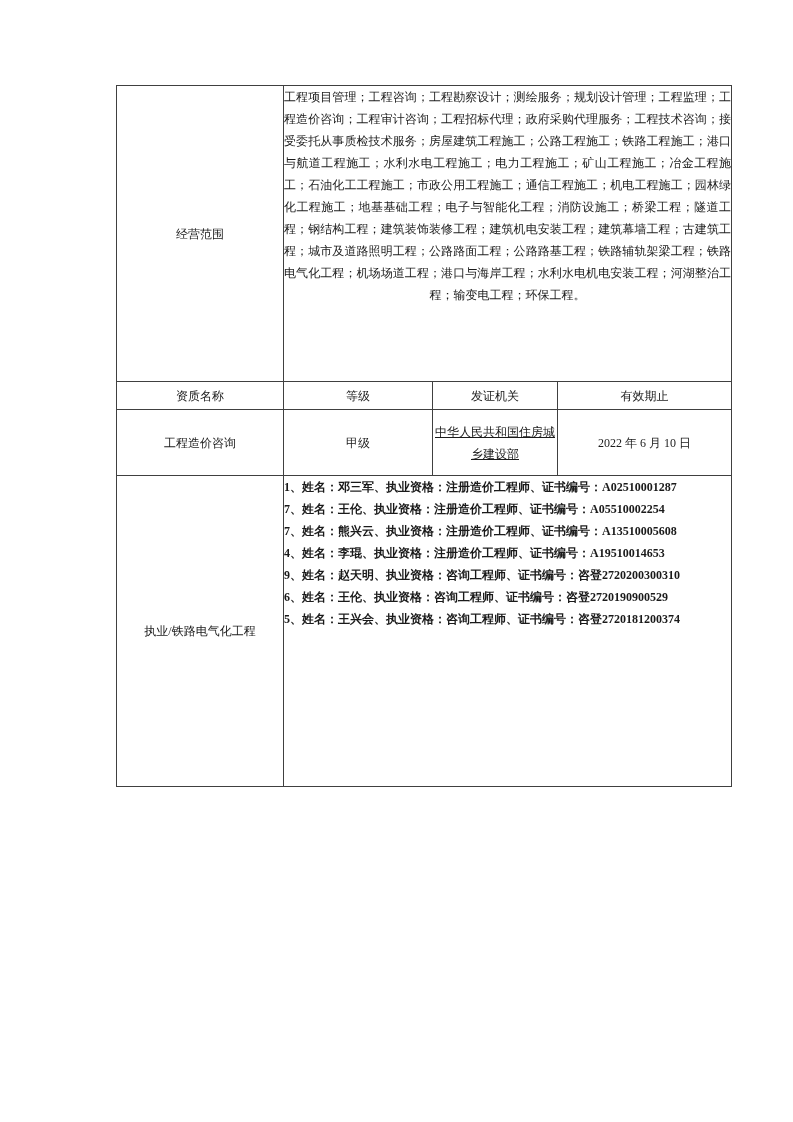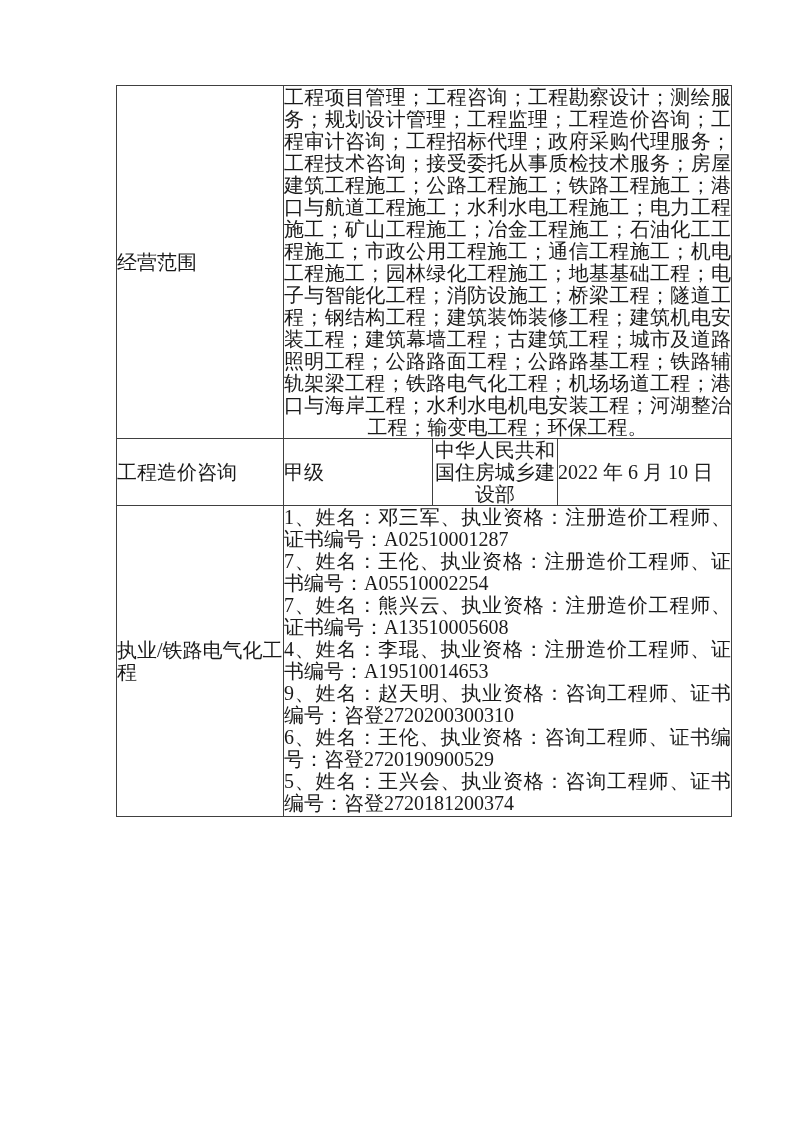--- a/index.html
+++ b/index.html
@@ -21,44 +21,47 @@
     left: 116px;
     top: 85px;
     width: 615px;
     border-collapse: collapse;
     table-layout: fixed;
     font-size: 16px;
   }
   table.doc-table td {
     border: 1px solid #404040;
     padding: 0;
-    font-size: 20px;
+    font-size: 12px;
     line-height: 22px;
     color: #1a1a1a;
   }
   td.center-cell {
+    text-align: center;
     vertical-align: middle;
   }
   td.scope-cell {
     vertical-align: top;
     padding: 8px 8px 6px 8px;
   }
   .scope-text {
     text-align: justify;
     text-align-last: center;
     line-height: 22px;
   }
   td.issuer-cell {
     text-align: center;
     vertical-align: middle;
     padding: 2px 10px;
+    text-decoration: underline;
   }
   td.personnel-cell {
     vertical-align: top;
     padding: 3px 8px 3px 8px;
+    font-weight: bold;
   }
   .personnel-cell p.entry {
     margin: 0;
     text-align: justify;
     line-height: 22px;
     word-break: break-all;
   }
   .row-scope     { height: 296px; }
   .row-header    { height: 28px; }
   .row-qual-1    { height: 66px; }
@@ -78,20 +81,26 @@
     </colgroup>
 
     <tbody>
         <tr class="row-scope">
       <td class="center-cell">经营范围</td>
       <td class="scope-cell" colspan="3">
         <div class="scope-text">工程项目管理；工程咨询；工程勘察设计；测绘服务；规划设计管理；工程监理；工程造价咨询；工程审计咨询；工程招标代理；政府采购代理服务；工程技术咨询；接受委托从事质检技术服务；房屋建筑工程施工；公路工程施工；铁路工程施工；港口与航道工程施工；水利水电工程施工；电力工程施工；矿山工程施工；冶金工程施工；石油化工工程施工；市政公用工程施工；通信工程施工；机电工程施工；园林绿化工程施工；地基基础工程；电子与智能化工程；消防设施工；桥梁工程；隧道工程；钢结构工程；建筑装饰装修工程；建筑机电安装工程；建筑幕墙工程；古建筑工程；城市及道路照明工程；公路路面工程；公路路基工程；铁路辅轨架梁工程；铁路电气化工程；机场场道工程；港口与海岸工程；水利水电机电安装工程；河湖整治工程；输变电工程；环保工程。</div>
       </td>
     </tr>
 
+    <tr class="row-header">
+      <td class="center-cell">资质名称</td>
+      <td class="center-cell">等级</td>
+      <td class="center-cell">发证机关</td>
+      <td class="center-cell">有效期止</td>
+    </tr>
 
     <tr class="row-qual-1">
       <td class="center-cell">工程造价咨询</td>
       <td class="center-cell">甲级</td>
       <td class="issuer-cell">中华人民共和国住房城乡建设部</td>
       <td class="center-cell">2022 年 6 月 10 日</td>
     </tr>
 
 
     <tr class="row-personnel">

